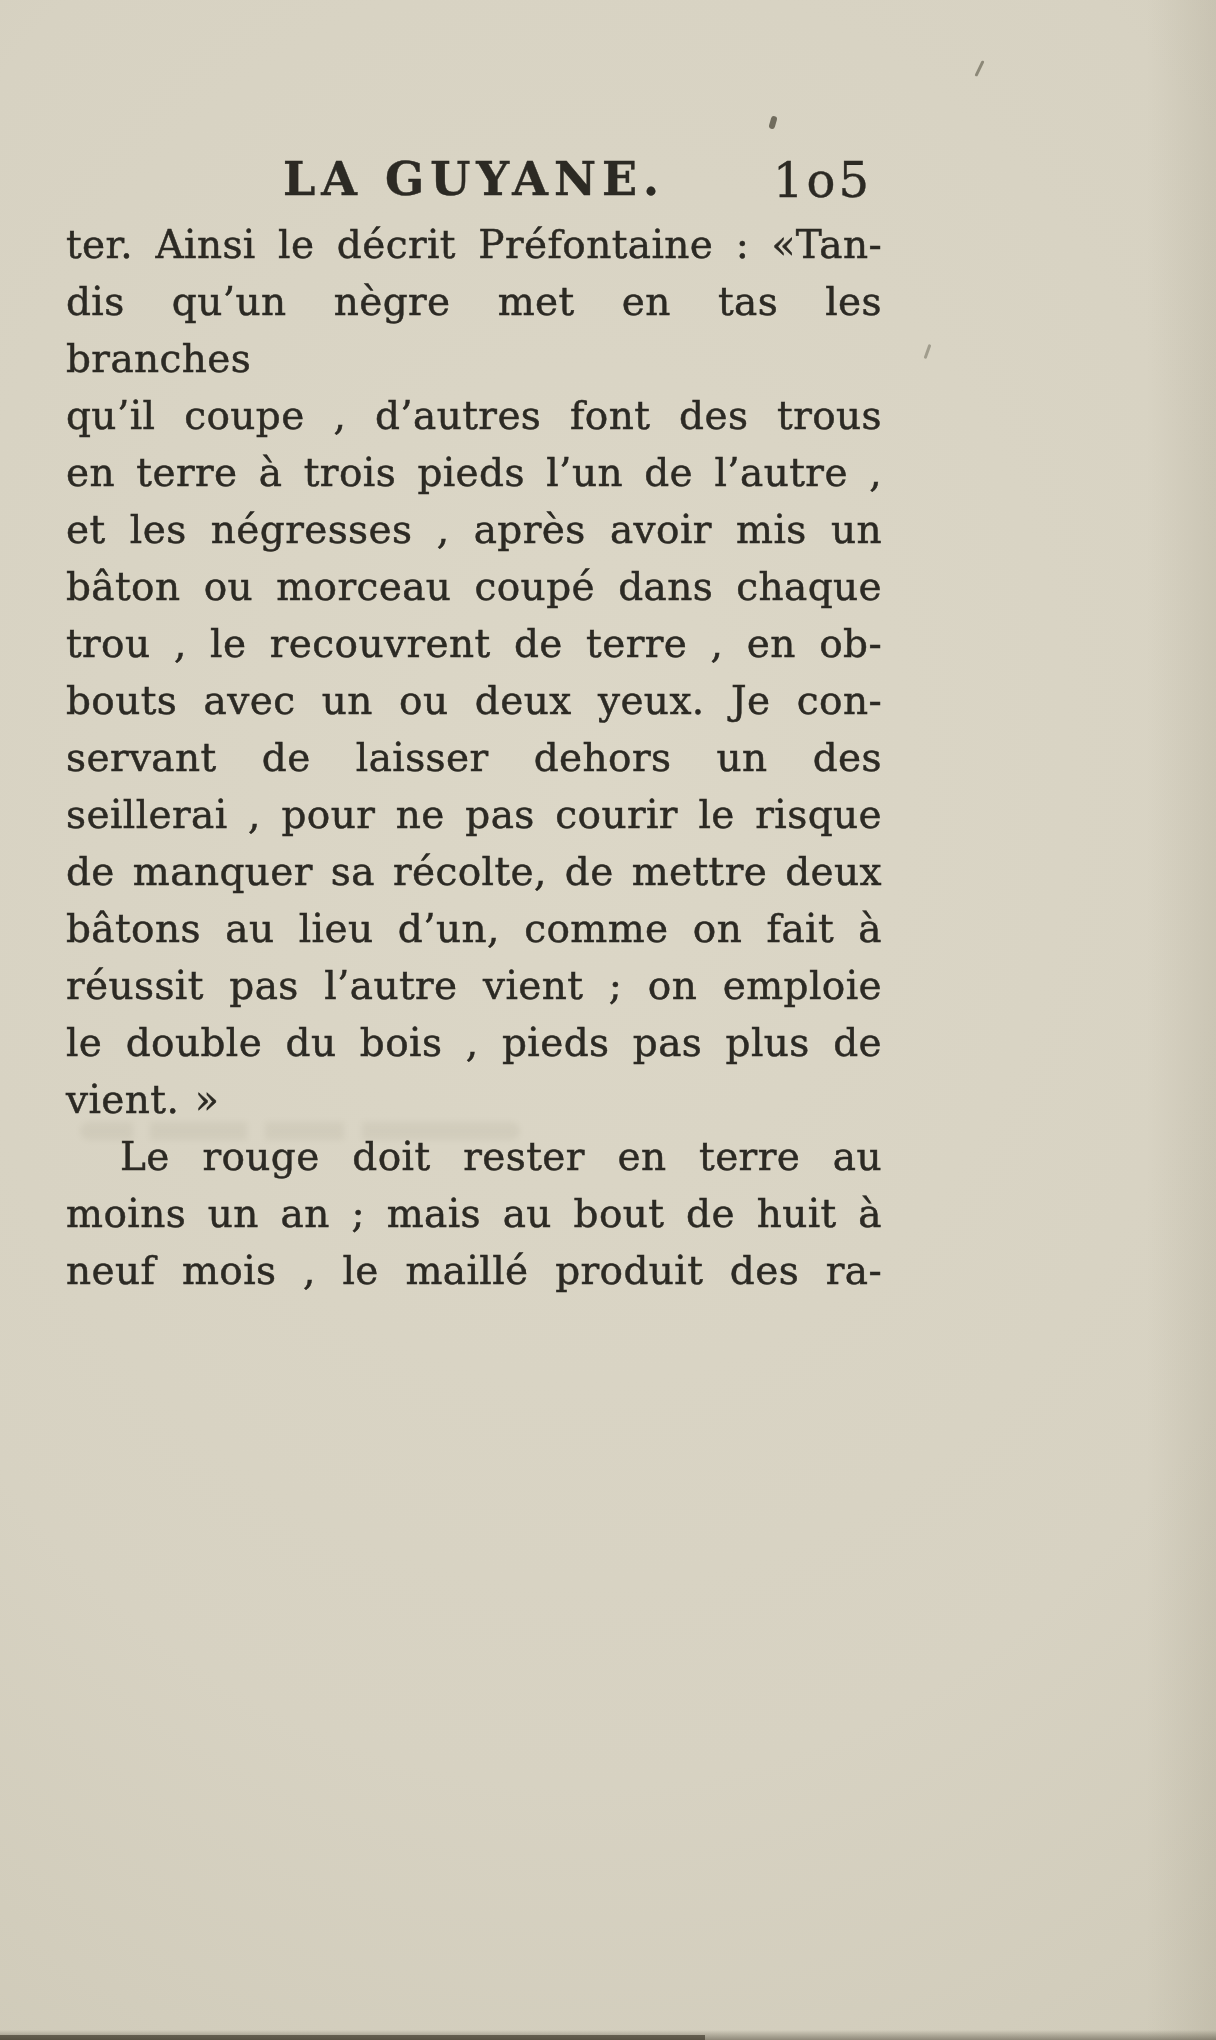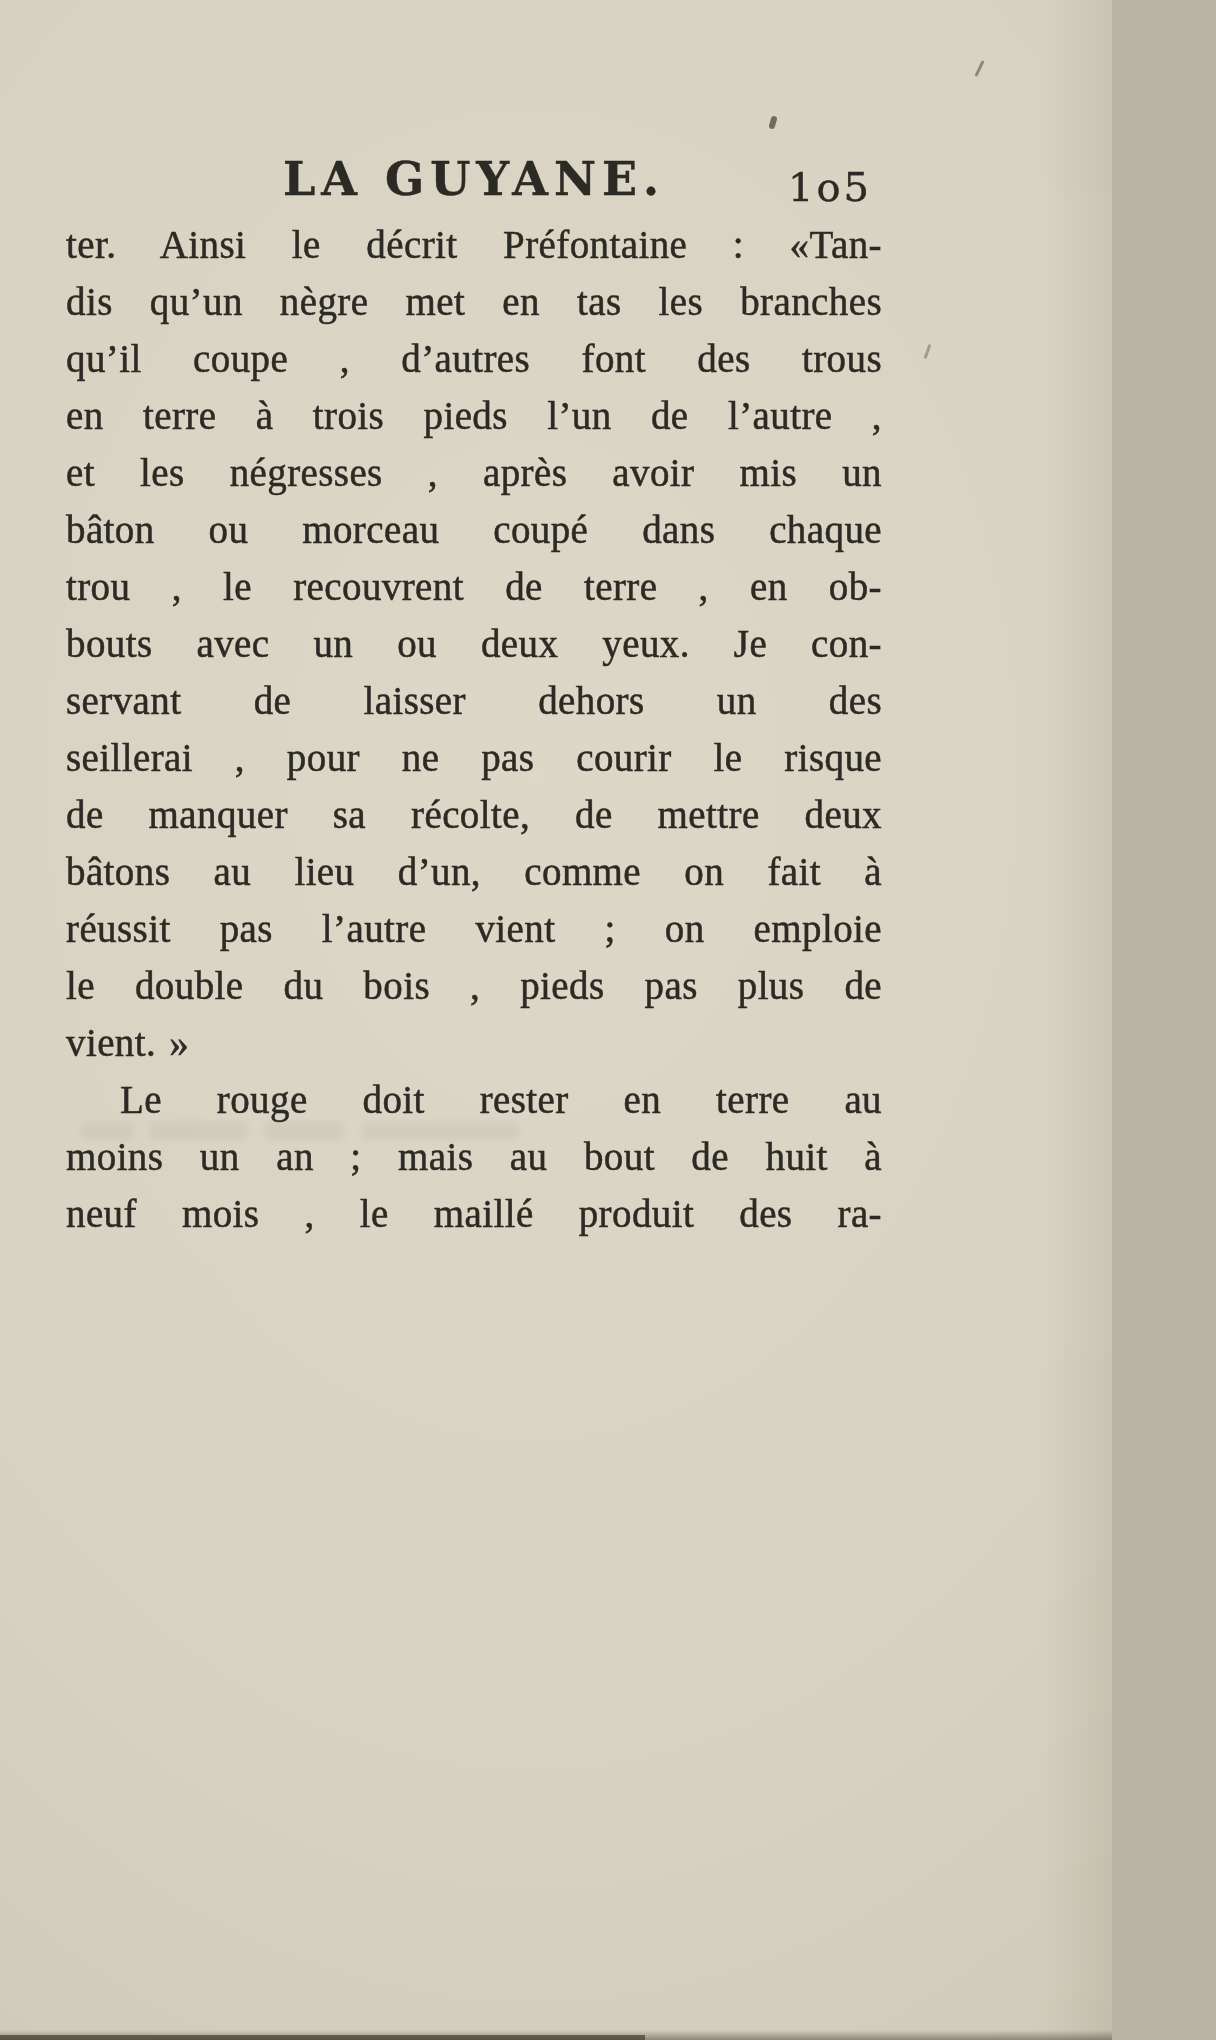--- a/index.html
+++ b/index.html
@@ -4,21 +4,21 @@
 <title>LA GUYANE. — 1o5</title>
 <style>
   html, body { margin: 0; padding: 0; }
   body {
     width: 1216px; height: 2040px;
     background: #b9b4a4;
     font-family: "DejaVu Serif", "Liberation Serif", serif;
   }
   .page {
     position: relative;
-    width: 1112px; height: 2040px;
+    width: 1216px; height: 2040px;
     overflow: hidden;
     color: #2c2a24;
     background:
       radial-gradient(ellipse 120% 90% at 48% 38%, #dcd7c7 0%, #d7d2c2 55%, #cdc8b6 92%, #c6c1ae 100%);
   }
   
   .page::before {
     content: "";
     position: absolute; top: 0; right: 0; bottom: 0; width: 70px;
     background: linear-gradient(to right, rgba(120,112,90,0), rgba(120,112,90,0.14));
@@ -42,34 +42,33 @@
   }
   .title {
     margin: 0;
     font-size: 46px;
     font-weight: bold;
     letter-spacing: 6px;
     text-align: center;
     -webkit-text-stroke: 0.4px currentColor;
   }
   .pagenum {
-    position: absolute; right: 10px; top: 12px;
-    font-size: 40px;
+    position: absolute; right: 10px; top: 0;
+    font-size: 48px;
     letter-spacing: 3px;
     -webkit-text-stroke: 0.4px currentColor;
   }
 
   .body-block {
     position: absolute;
     top: 216px; left: 66px; width: 816px;
     font-size: 39px;
     line-height: 57px;
     letter-spacing: 0.4px;
     word-spacing: 3px;
-    font-family: Liberation Serif, serif;
   }
   .line {
     margin: 0;
     text-align: justify;
     text-align-last: justify;
     -webkit-text-stroke: 0.5px currentColor;
   }
   .line.end { text-align-last: left; }
   .line.indent { text-indent: 54px; }
 

